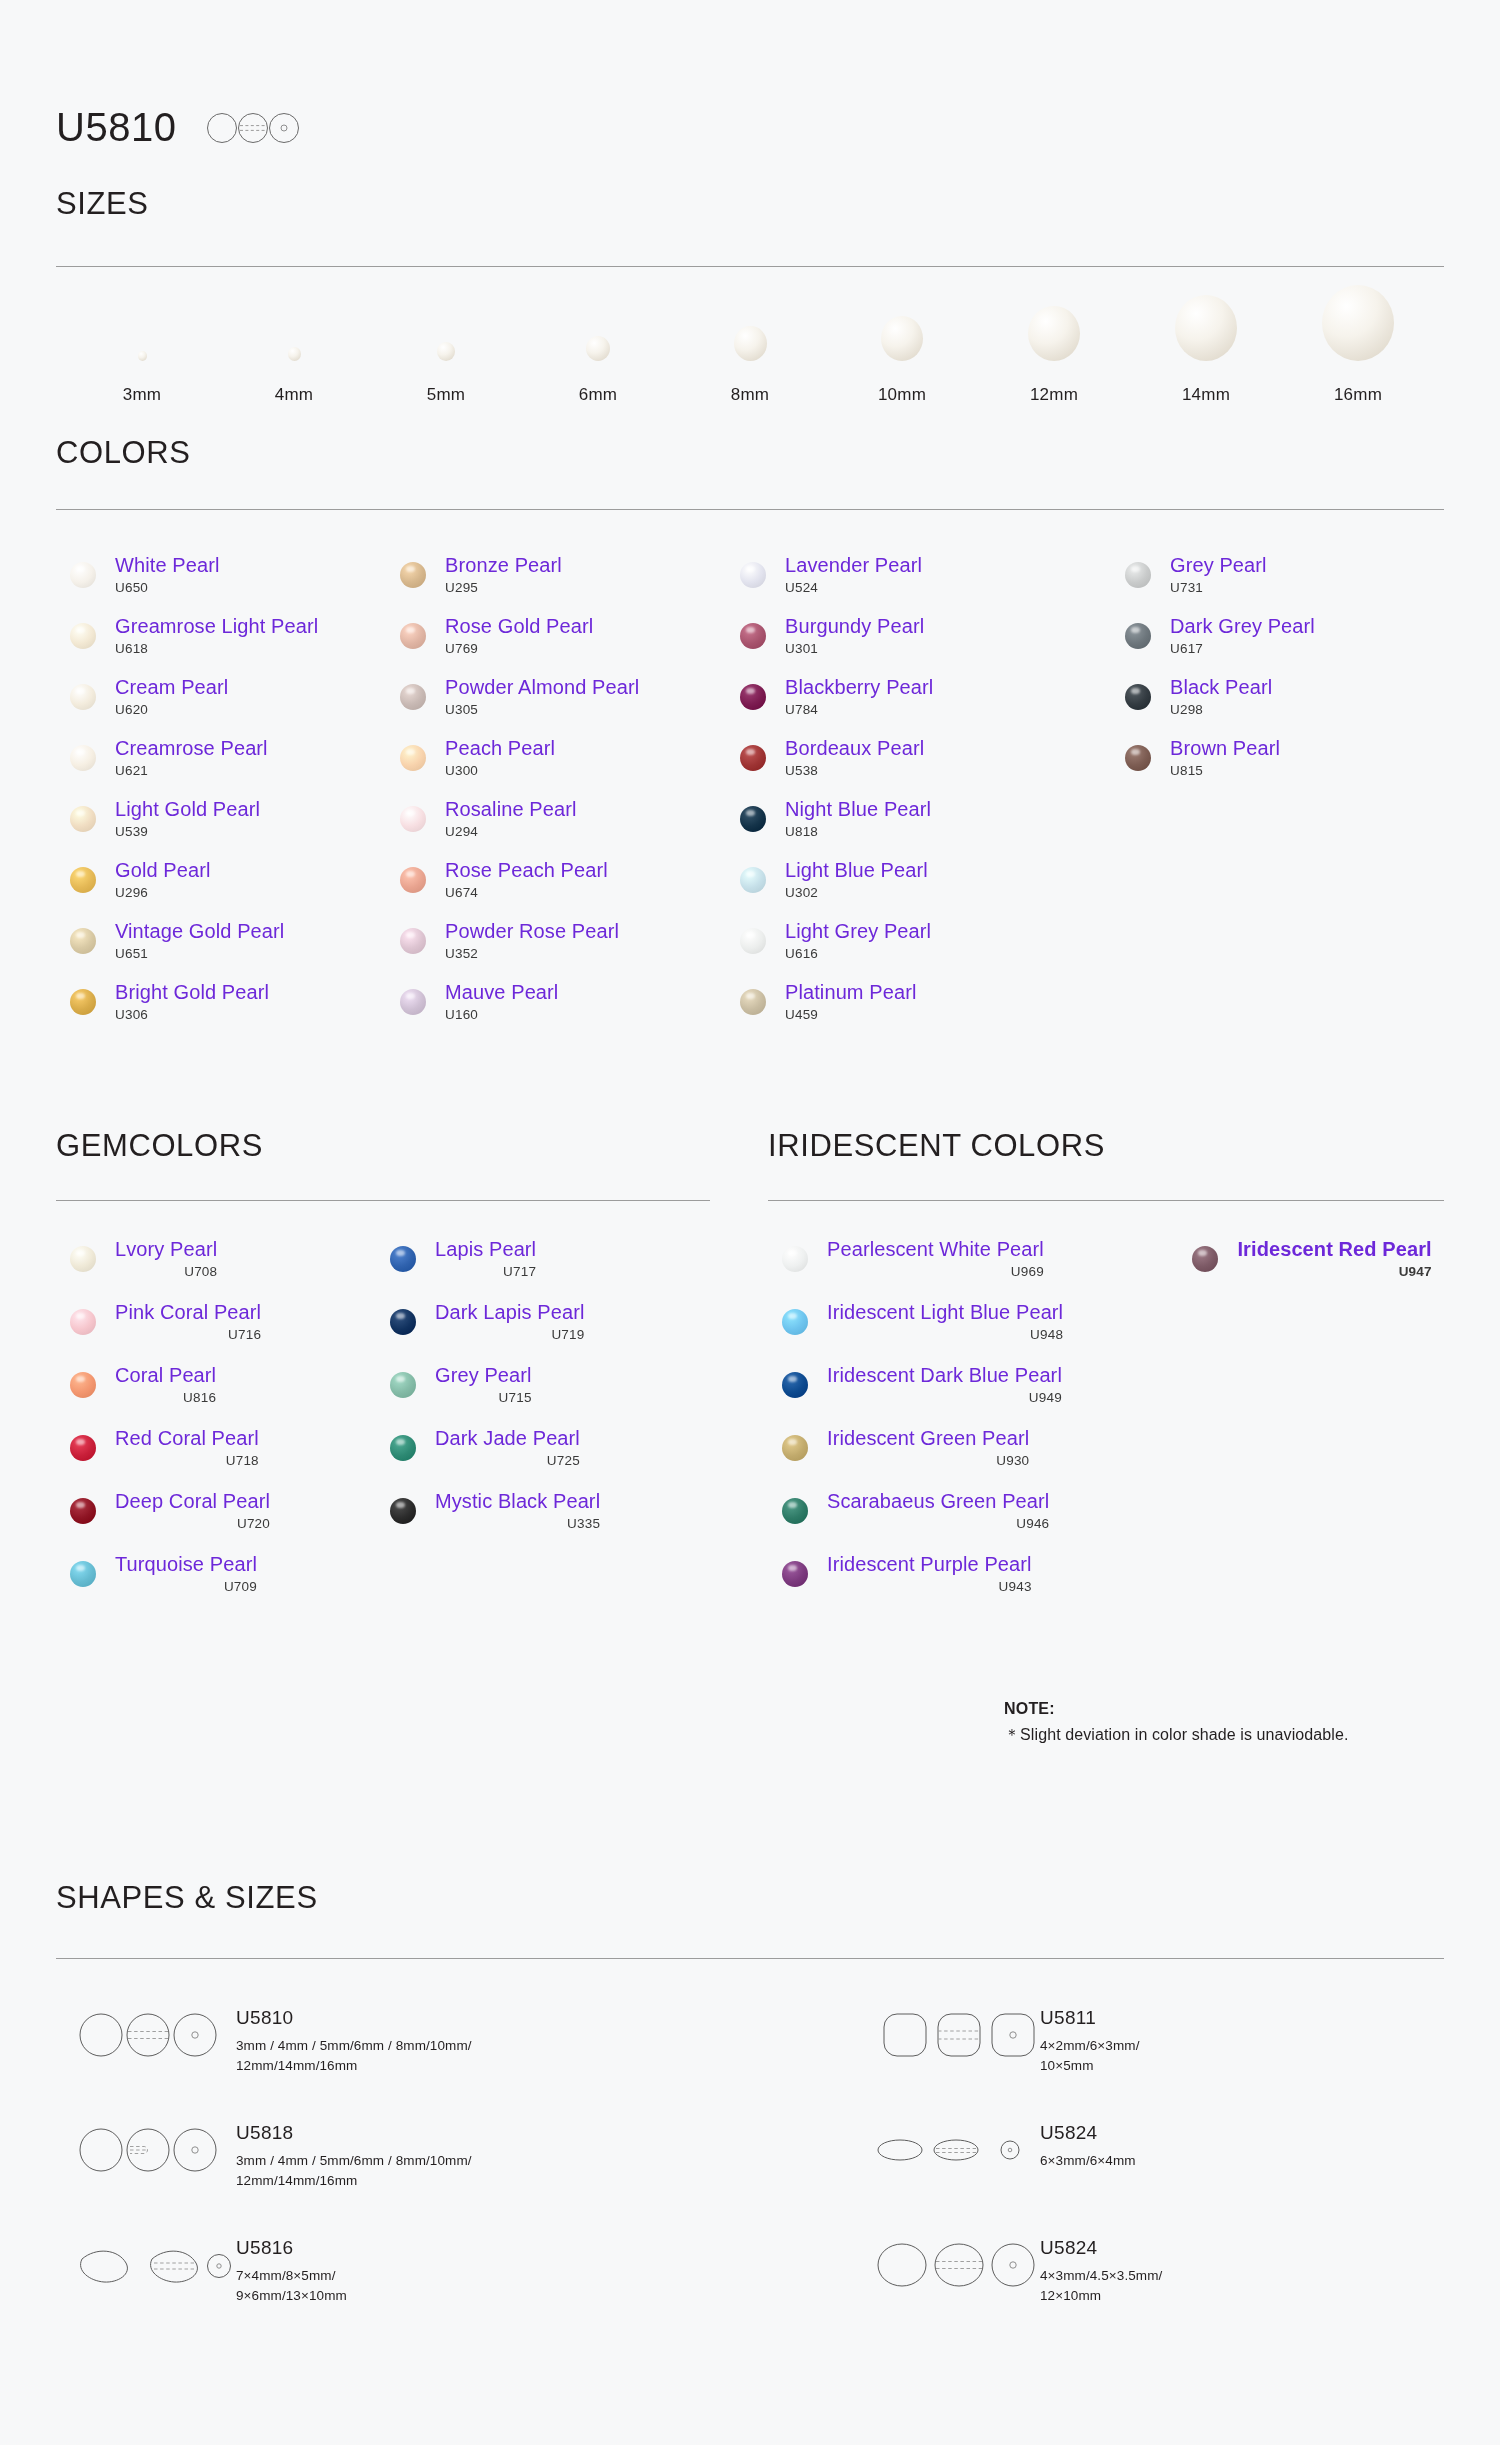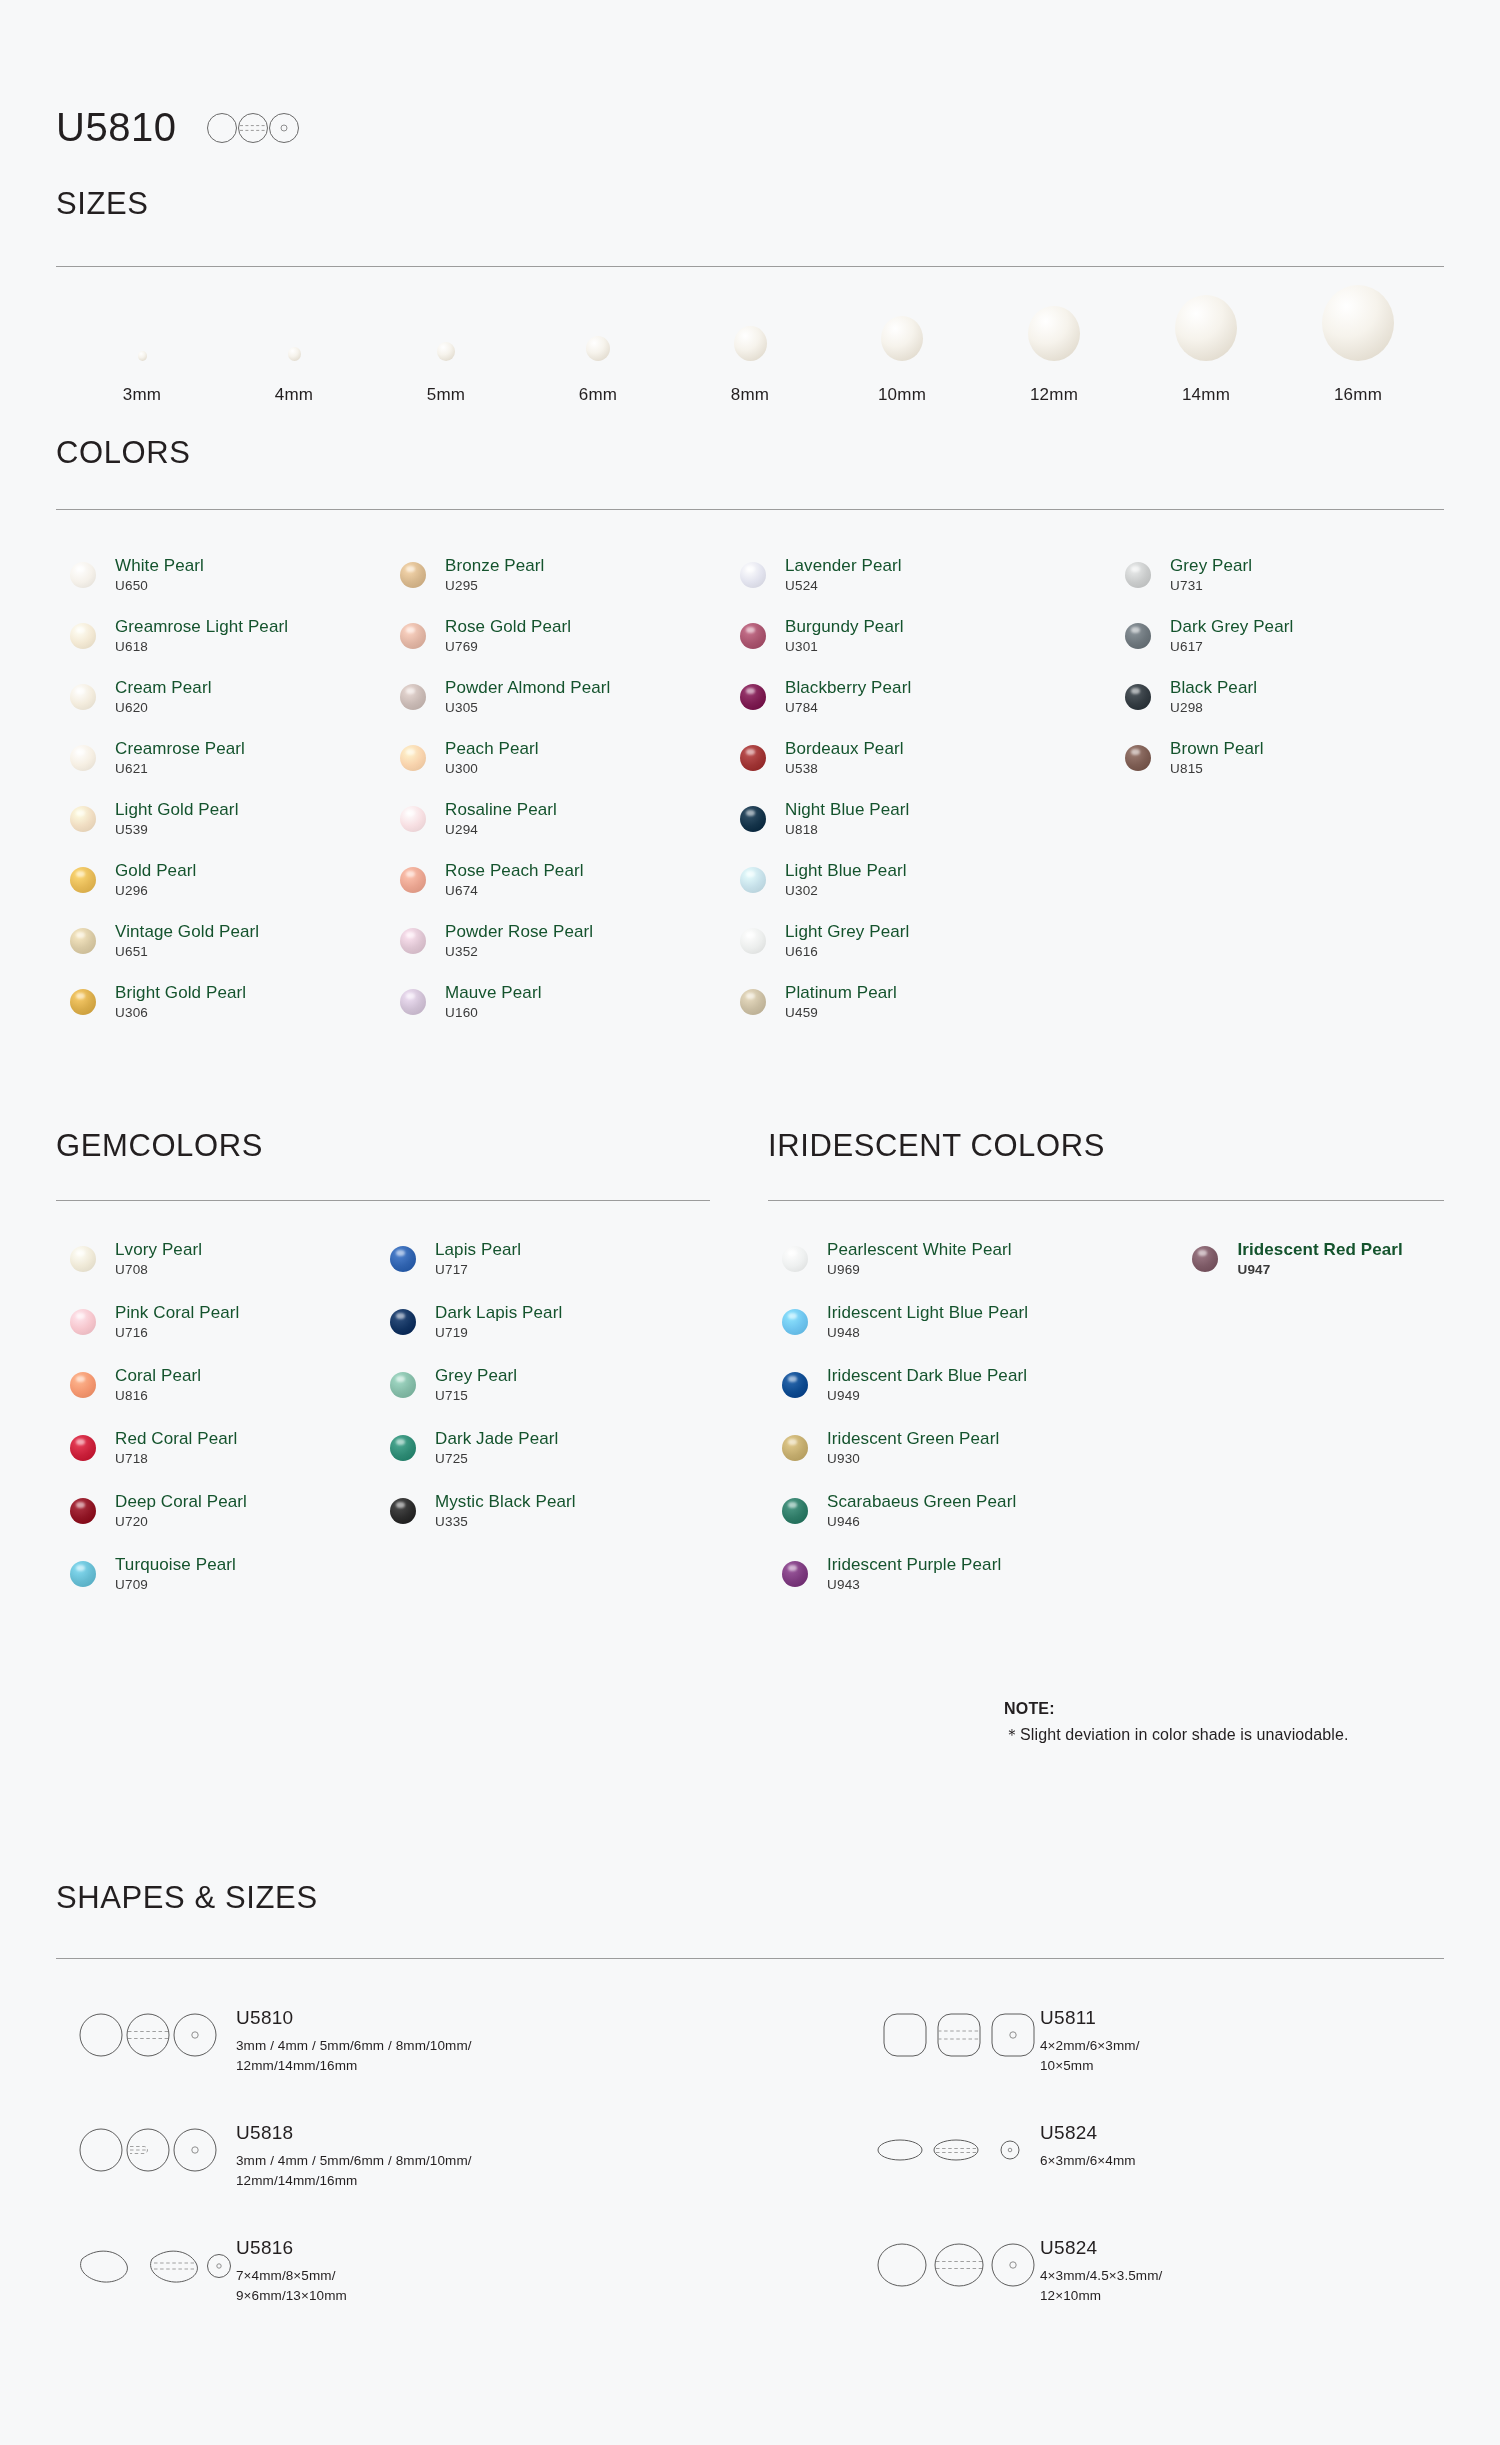--- a/index.html
+++ b/index.html
@@ -42,30 +42,30 @@
   .col.c3 { flex:0 0 385px; }
   .col.c4 { flex:1 1 auto; }
   .swatch-row { display:flex; align-items:center; height:61px; }
   .bead { width:26px; height:26px; border-radius:50%; flex:0 0 26px; position:relative; }
   .bead::after {
     content:""; position:absolute; left:23%; top:16%;
     width:34%; height:26%; border-radius:50%;
     background:rgba(255,255,255,.55); filter:blur(1.2px);
   }
   .swatch-text { margin-left:19px; line-height:1.14; }
-  .sw-name { font-size:17px; color:#14532d; letter-spacing:.1px; }
+  .sw-name { font-size:20px; color:#6d28d9; letter-spacing:.1px; }
   .sw-code { font-size:13.5px; color:#3a3a3a; margin-top:3px; letter-spacing:.2px; }
 
   
   .dual { display:flex; margin-top:96px; }
   .dual-half { flex:0 0 50%; padding-right:40px; }
   .dual-half.right { padding-right:0; padding-left:18px; }
   .sub-rule { margin-top:36px; }
   .sub-grid { display:flex; margin-top:26px; padding-left:14px; }
-  .sub-grid .col { flex:0 0 50%; }
+  .sub-grid .col { flex:0 0 50%;text-align:right; }
   .sub-grid.irid .col.ic1 { flex:0 0 62%; }
   .sub-grid.irid .col.ic2 { flex:0 0 38%;font-weight:bold; }
   .swatch-row.gem { height:63px; }
 
   
   .note { position:absolute; right:56px; top:1700px; width:440px; }
   .note-ttl { font-size:16px; font-weight:bold; color:#231f20; letter-spacing:.2px; }
   .note-txt { font-size:16px; color:#231f20; margin-top:7px; letter-spacing:.1px; }
 
   

